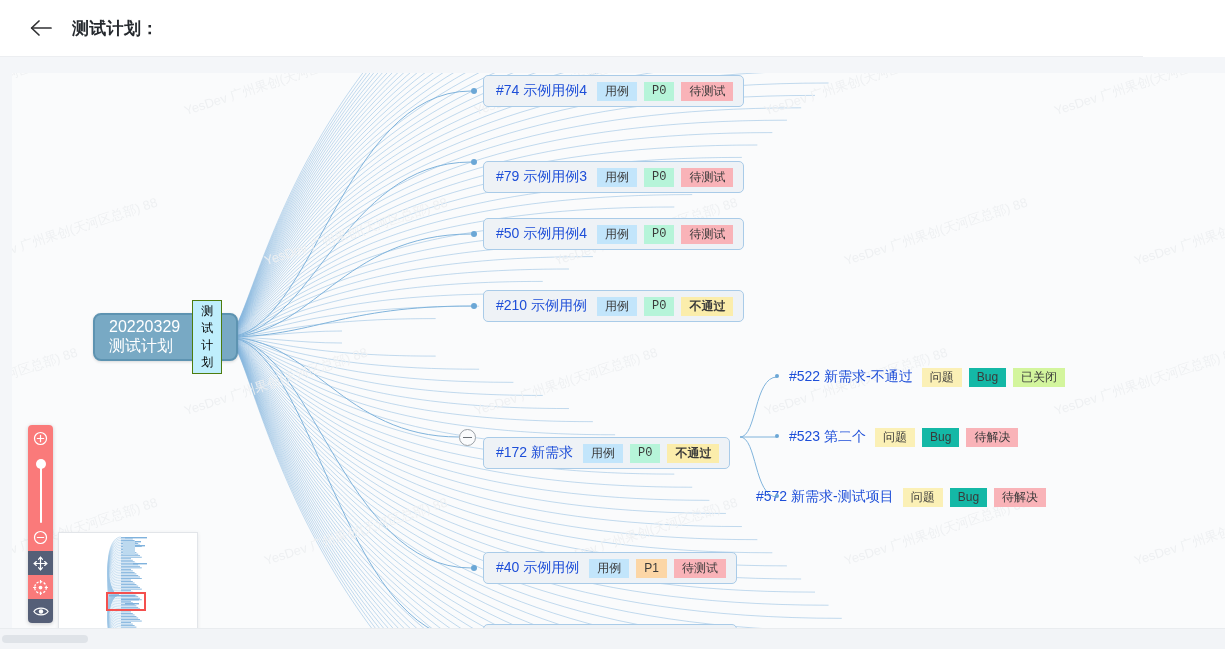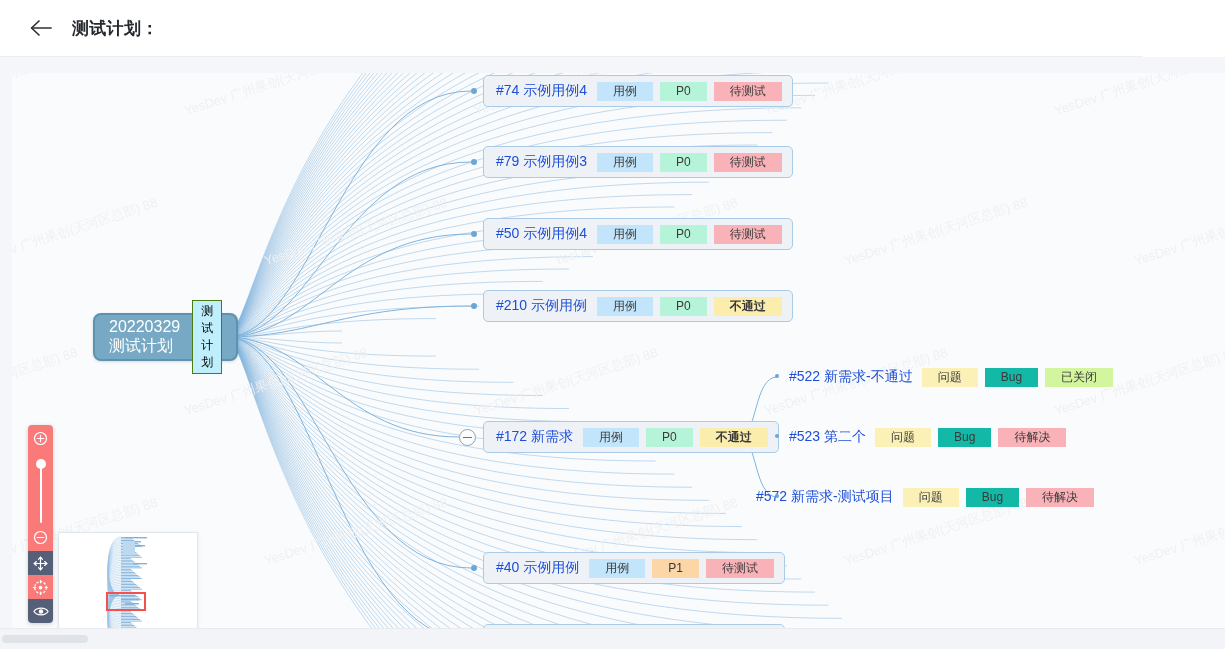--- a/index.html
+++ b/index.html
@@ -56,27 +56,27 @@
     position:absolute; display:flex; align-items:center;
     height:32px; padding:0 10px 0 12px;
     border:1px solid #a9cbe8; border-radius:5px;
     background:#eef2f6; white-space:nowrap; cursor:pointer;
   }
   .node .ntext {
     font-size:14px; color:#1d4ed8; margin-right:10px;
   }
   .badge {
     font-size:12px; line-height:18px; height:19px;
-    padding:0 16px; margin-right:7px; color:#3a3a3a;
+    padding:0 8px; margin-right:7px; color:#3a3a3a;
     display:inline-block;
   }
   .badge:last-child { margin-right:0; }
   .b-case   { background:#c2e5fb; }
   .b-issue  { background:#fbf0b6; }
-  .b-p0     { background:#b6f4d9; }
+  .b-p0     { background:#b6f4d9;font-family:Liberation Mono, monospace; }
   .b-p1     { background:#fcd6a6; }
   .b-bug    { background:#14b8a6; }
   .b-wait   { background:#f9b3b8; }  
   .b-fail   { background:#fbedab;font-weight:bold; }  
   .b-closed { background:#d3f59d; }  
 
   
   .node.leaf {
     border:none; background:transparent; padding:0; height:26px;
   }
@@ -313,42 +313,42 @@
         <span class="rtext">20220329测试计划</span>
         <span class="rbadge">测试计划</span>
       </div>
     <div class="node" style="left: 471px; top: 2px;">
           <span class="ntext">#74 示例用例4</span>
           <span class="badge b-case">用例</span>
           <span class="badge b-p0">P0</span>
           <span class="badge b-wait">待测试</span>
         </div>
         <div class="dot" style="left: 459px; top: 15px;"></div>
-        <div class="node" style="left: 471px; top: 73px;">
+        <div class="node" style="left: 471px; top: 88px;">
           <span class="ntext">#79 示例用例3</span>
           <span class="badge b-case">用例</span>
           <span class="badge b-p0">P0</span>
           <span class="badge b-wait">待测试</span>
         </div>
         <div class="dot" style="left: 459px; top: 86px;"></div>
         <div class="node" style="left: 471px; top: 145px;">
           <span class="ntext">#50 示例用例4</span>
           <span class="badge b-case">用例</span>
           <span class="badge b-p0">P0</span>
           <span class="badge b-wait">待测试</span>
         </div>
         <div class="dot" style="left: 459px; top: 158px;"></div>
         <div class="node" style="left: 471px; top: 217px;">
           <span class="ntext">#210 示例用例</span>
           <span class="badge b-case">用例</span>
           <span class="badge b-p0">P0</span>
           <span class="badge b-fail">不通过</span>
         </div>
         <div class="dot" style="left: 459px; top: 230px;"></div>
-        <div class="node" style="left: 471px; top: 348px;">
+        <div class="node" style="left: 471px; top: 364px;">
           <span class="ntext">#172 新需求</span>
           <span class="badge b-case">用例</span>
           <span class="badge b-p0">P0</span>
           <span class="badge b-fail">不通过</span>
         </div>
         <div class="toggle" style="left: 447px; top: 356px;"></div>
         <div class="node" style="left: 471px; top: 479px;">
           <span class="ntext">#40 示例用例</span>
           <span class="badge b-case">用例</span>
           <span class="badge b-p1">P1</span>

